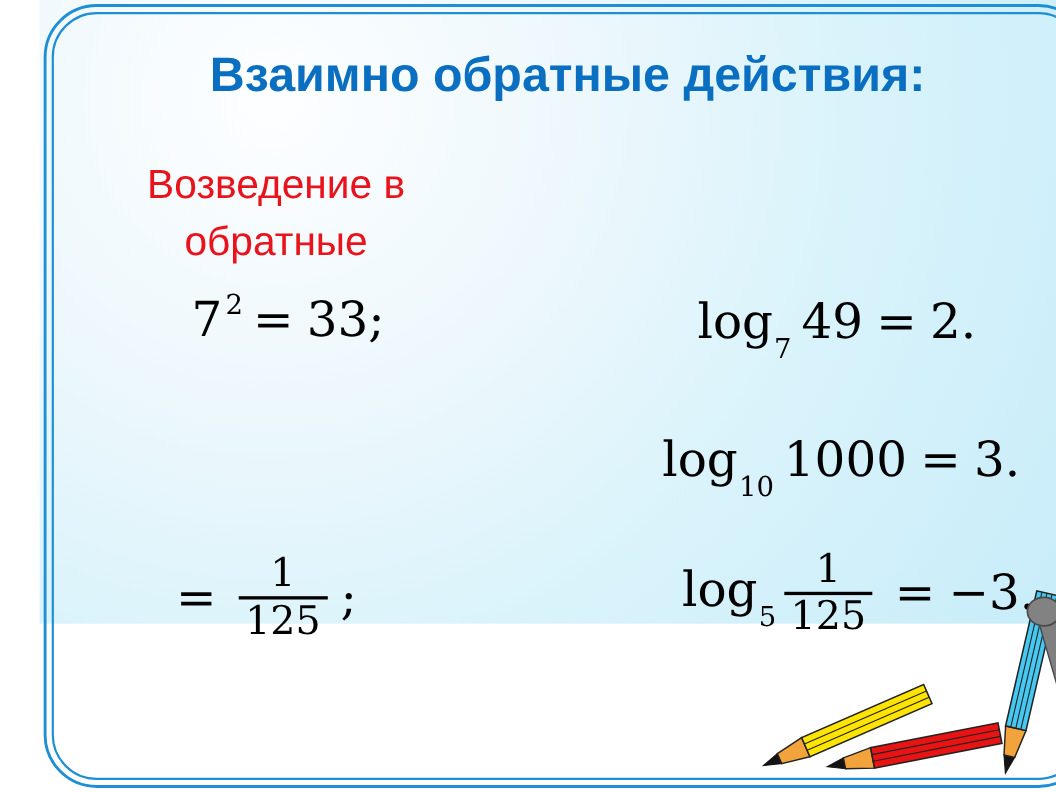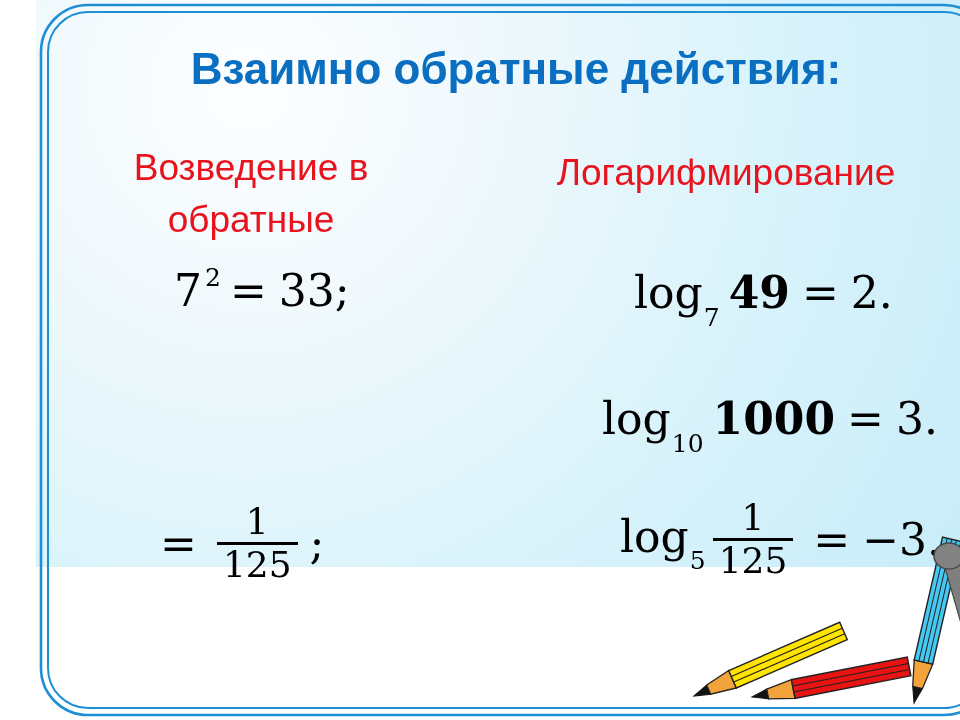--- a/index.html
+++ b/index.html
@@ -17,21 +17,21 @@
   .col-header{position:absolute;font-weight:normal;color:#e8131c;text-align:center;}
   .col-header.left{top:142px;left:40px;width:350px;font-size:37px;line-height:52px;}
   .col-header.right{top:152px;left:475px;width:430px;font-size:37px;}
   .mf{
     position:absolute;font-family:"DejaVu Serif", serif;color:#000;
     font-size:44px;line-height:1.15;white-space:nowrap;
   }
   .mf sup{font-size:25px;position:relative;top:-4px;left:3px;}
   .mf sub{font-size:25px;position:relative;top:8px;left:1px;}
   .mf .eq{margin:0 12px;}
-  .mf .arg{margin-left:10px;font-weight:bold;}
+  .mf .arg{margin-left:10px;}
   .mf.fracrow{display:flex;align-items:center;}
   .frac{display:inline-flex;flex-direction:column;text-align:center;margin:0 8px;font-size:36px;line-height:1.12;}
   .frac .num{border-bottom:3px solid #000;padding:0 10px;}
   .frac .den{padding:0 6px;}
   .tail{margin-left:4px;}
 </style>
 </head>
 <body>
 
 <div id="slide">
@@ -41,21 +41,20 @@
     <path d="M 52 12 H 908 A 40 40 0 0 1 948 52 V 668 A 40 40 0 0 1 908 708 H 52 A 40 40 0 0 1 12 668 V 52 A 40 40 0 0 1 52 12 Z" fill="none" stroke="#1e8fd5" stroke-width="2"></path>
   </svg>
 
   <div class="title">Взаимно обратные действия:</div>
 
   <div class="col-header left">
     <div>Возведение в</div>
     <div>обратные</div>
   </div>
 
-  <div class="col-header right">Логарифмирование</div>
 
   <div class="mf" style="left:138px;top:266px;">
     <span>7</span><sup>2</sup><span class="eq">=</span><span>33;</span>
   </div>
 
 
   <div class="mf fracrow" style="left:112px;top:502px;">
     <span class="eq">=</span>
     <span class="frac">
       <span class="num">1</span>

